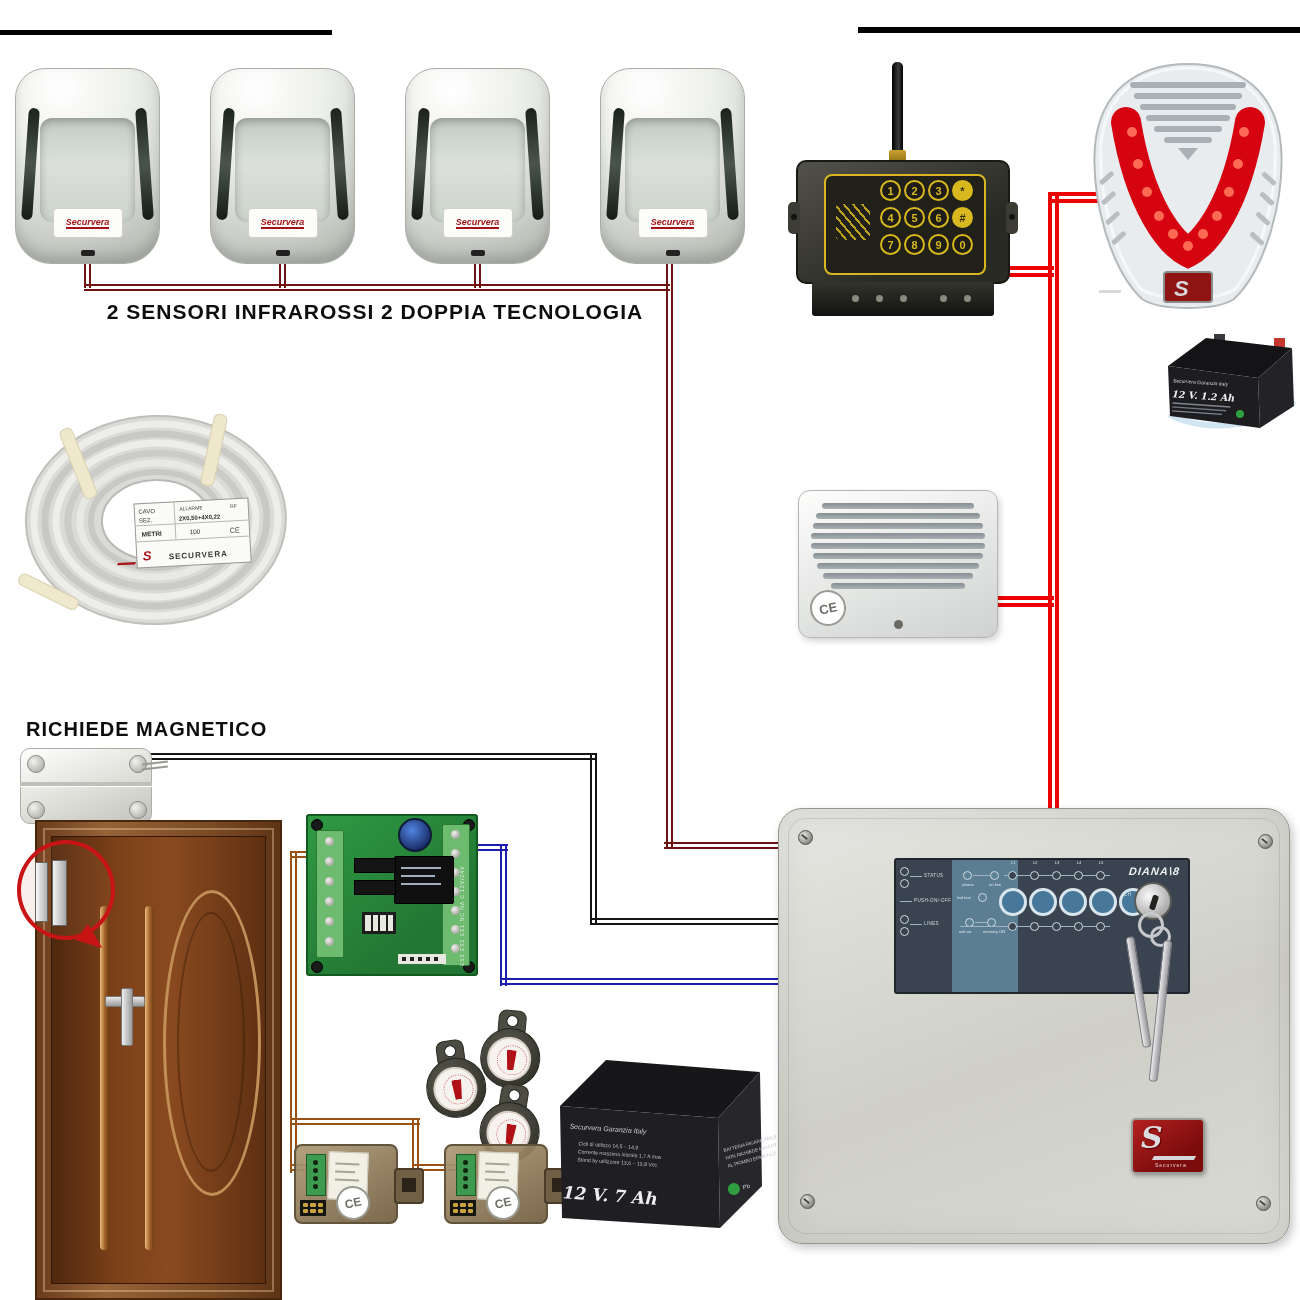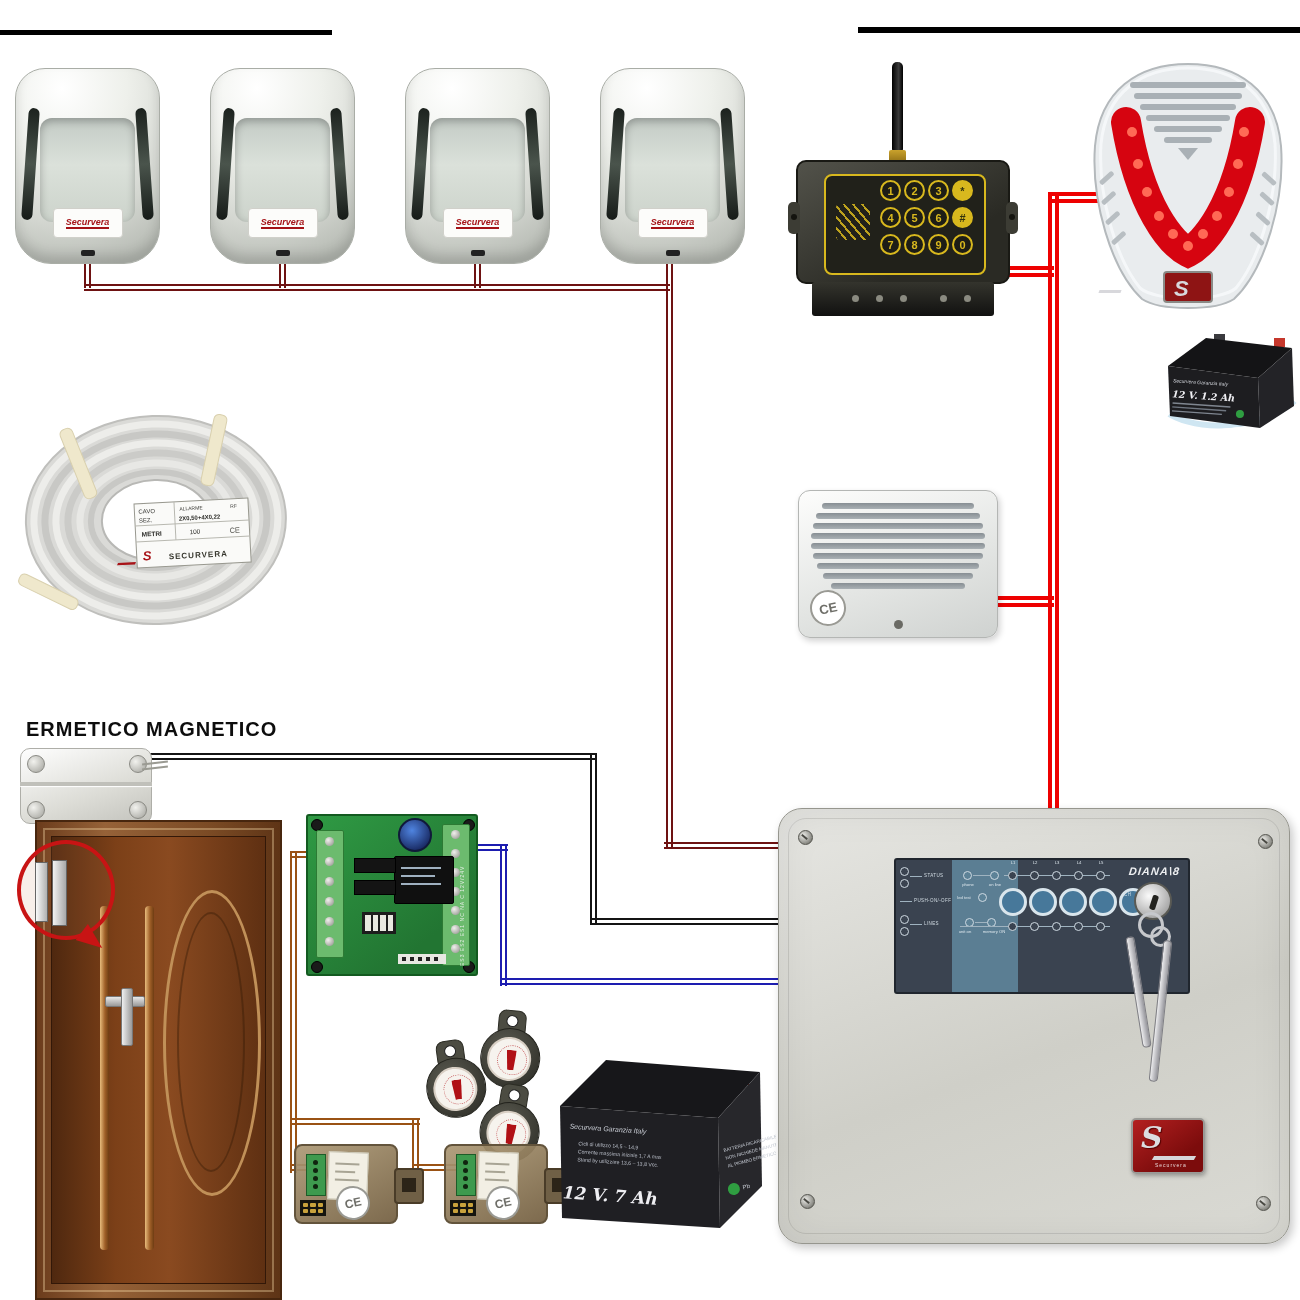--- a/index.html
+++ b/index.html
@@ -217,20 +217,21 @@
     <div class="body"></div>
       <div class="slit l"></div>
       <div class="slit r"></div>
     <div class="lens"></div>
     <div class="lbl">
         <span class="brand-script">Securvera</span>
       </div>
     <div class="notch"></div>
   </div>
 
+  <div class="caption" style="left:90px;top:300px;width:570px;text-align:center;font-size:21px">2 SENSORI INFRAROSSI 2 DOPPIA TECNOLOGIA</div>
 
   <div class="abs dialer" style="left:796px;top:62px">
     <div class="rod"></div>
     <div class="abase"></div>
     <div class="dbody"></div>
     <div class="ear" style="left:-8px">
         <i></i>
       </div>
     <div class="ear" style="left:210px">
         <i></i>
@@ -369,21 +370,21 @@
       <div class="slat" style="width:174px"></div>
         <div class="slat" style="width:170px"></div>
       <div class="slat" style="width:162px"></div>
         <div class="slat" style="width:150px"></div>
       <div class="slat" style="width:134px"></div>
     </div>
     <div class="ce-badge abs" style="left:12px;top:100px;width:36px;height:36px;font-size:13px;transform:rotate(-12deg)">CE</div>
     <div class="screw"></div>
   </div>
 
-  <div class="caption" style="left:26px;top:718px;font-size:20px">ERMETICO MAGNETICO</div>
+  <div class="caption" style="left:26px;top:718px;font-size:20px">RICHIEDE MAGNETICO</div>
   <div class="abs contact" style="left:20px;top:748px">
     <div class="body"></div>
     <div class="groove"></div>
     <div class="sc" style="left:7px;top:7px"></div>
     <div class="sc" style="left:109px;top:7px"></div>
     <div class="sc" style="left:7px;top:53px"></div>
     <div class="sc" style="left:109px;top:53px"></div>
     <div class="tail" style="left:122px;top:14px"></div>
     <div class="tail" style="left:122px;top:19px"></div>
   </div>

